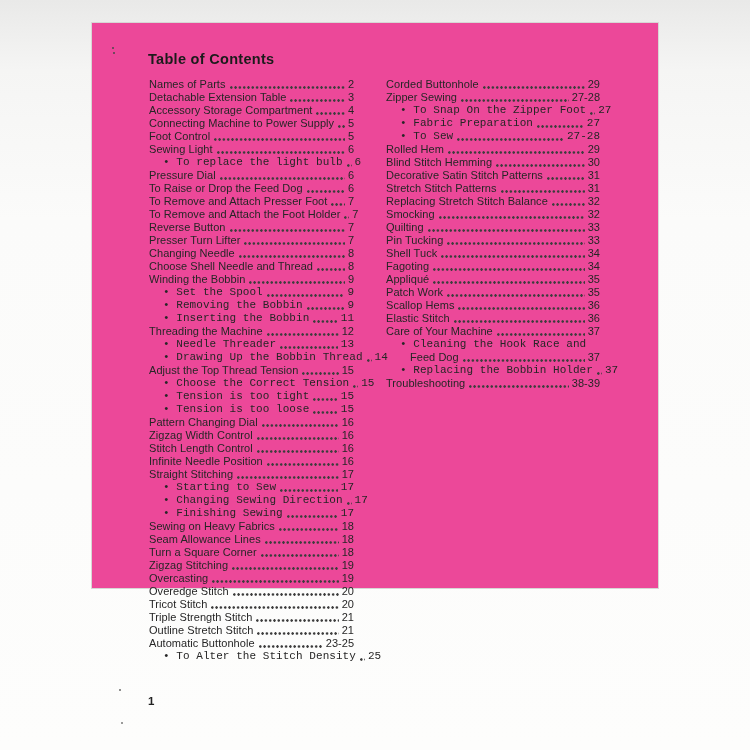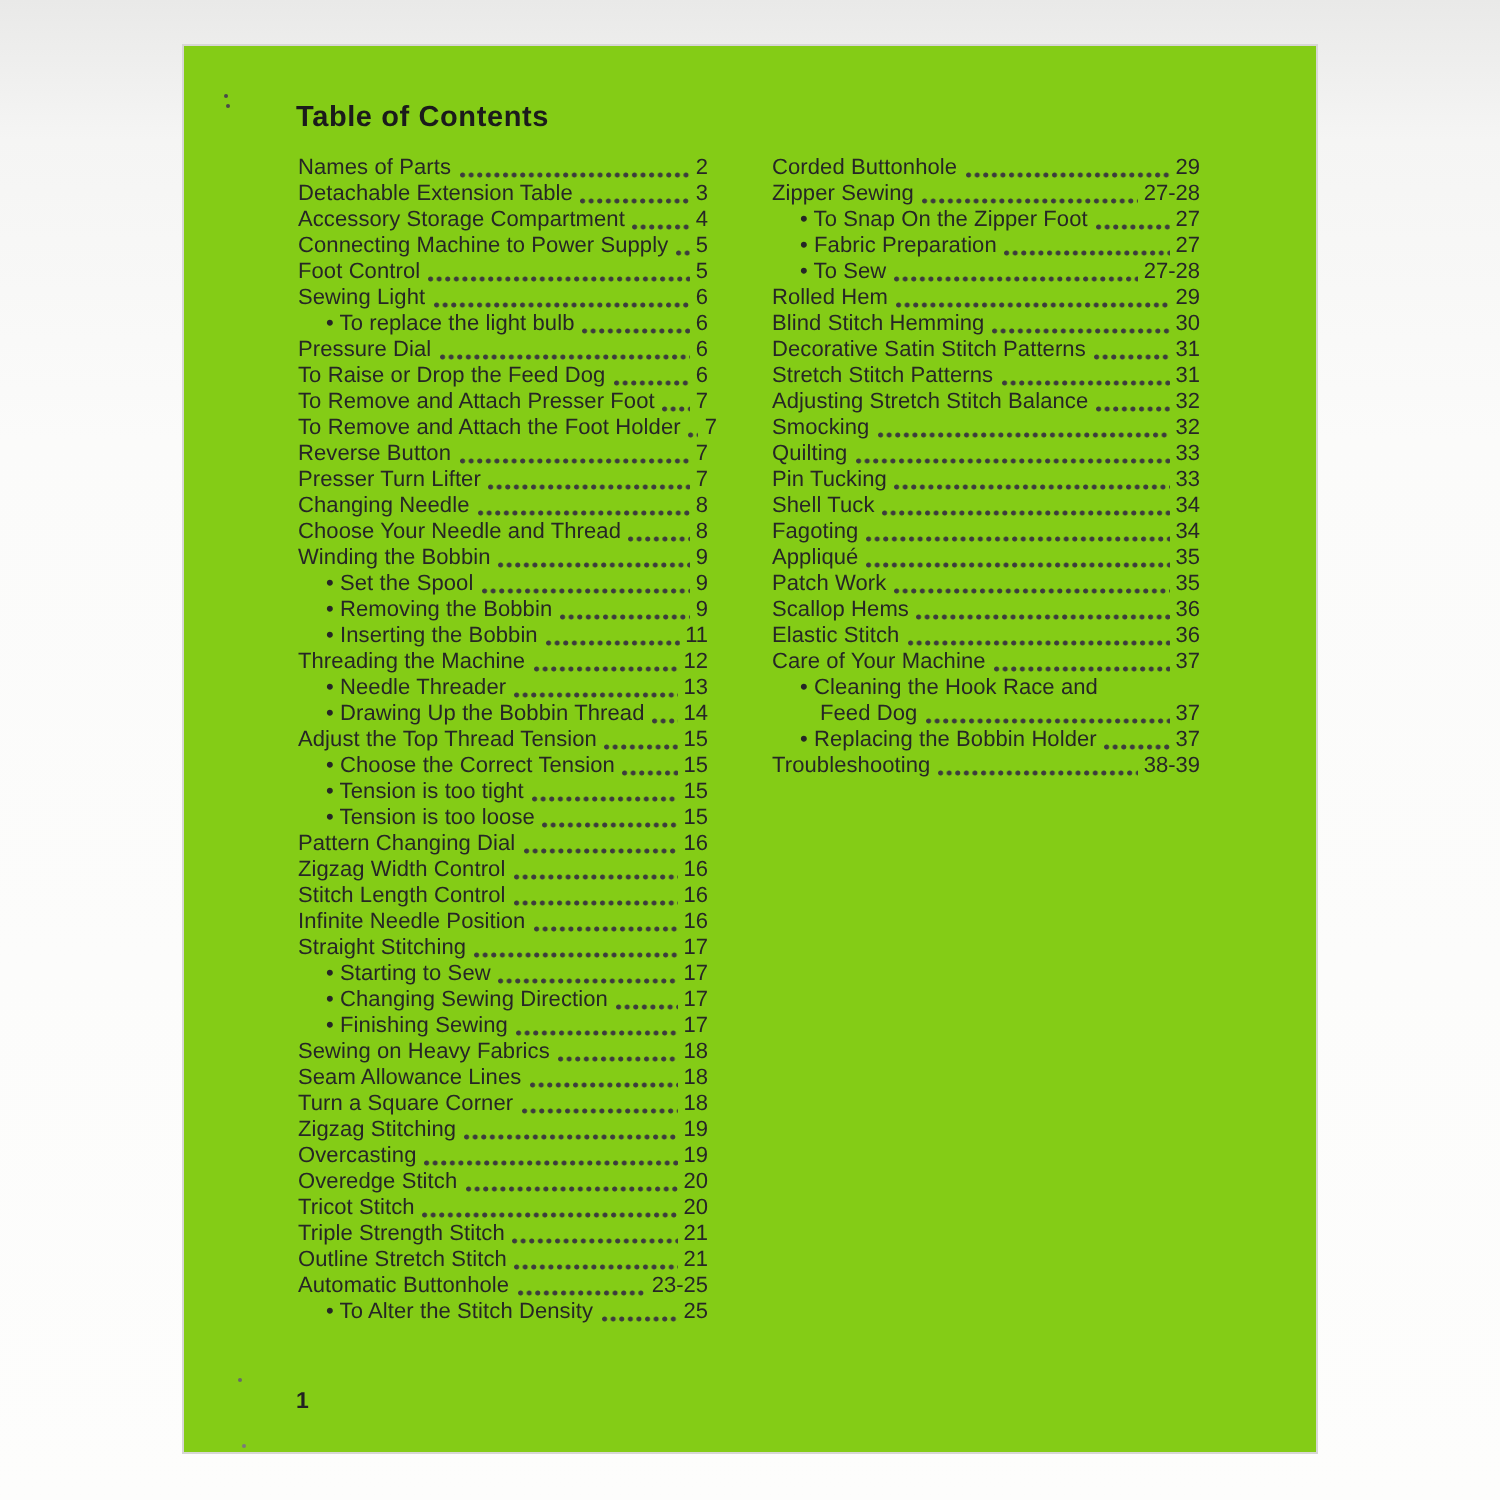--- a/index.html
+++ b/index.html
@@ -14,22 +14,22 @@
   .canvas {
     position: relative;
     width: 750px;
     height: 750px;
   }
   .sheet {
     position: absolute;
     left: 91px;
     top: 22px;
     width: 568px;
-    height: 705px;
-    background: #84cc16;
+    height: 567px;
+    background: #ec4899;
     border: 1px solid #d7d7d5;
     box-sizing: border-box;
   }
   .title {
     position: absolute;
     left: 56px;
     top: 28px;
     margin: 0;
     font-size: 14.5px;
     font-weight: bold;
@@ -45,21 +45,21 @@
   }
   .col-left  { left: 57px;  width: 205px; }
   .col-right { left: 294px; width: 214px; }
   .toc-row {
     display: flex;
     align-items: baseline;
     height: 13px;
     line-height: 13px;
     white-space: nowrap;
   }
-  .toc-row.bullet       { padding-left: 14px; }
+  .toc-row.bullet       { padding-left: 14px; font-family: Liberation Mono, monospace; }
   .toc-row.continuation { padding-left: 24px; align-items: center; }
   .toc-label { flex: 0 0 auto; letter-spacing: 0.05px; }
   .leader {
     flex: 1 1 auto;
     min-width: 5px;
     height: 3px;
     align-self: flex-end;
     margin: 0 3px 2px 4px;
     background-image: radial-gradient(circle at 1.3px 1.5px, #3d3d3d 1.05px, rgba(0,0,0,0) 1.45px);
     background-size: 4.3px 3px;
@@ -159,21 +159,21 @@
           <span class="toc-label">Presser Turn Lifter</span>
           <span class="leader"></span>
           <span class="toc-page">7</span>
         </div>
         <div class="toc-row">
           <span class="toc-label">Changing Needle</span>
           <span class="leader"></span>
           <span class="toc-page">8</span>
         </div>
         <div class="toc-row">
-          <span class="toc-label">Choose Your Needle and Thread</span>
+          <span class="toc-label">Choose Shell Needle and Thread</span>
           <span class="leader"></span>
           <span class="toc-page">8</span>
         </div>
         <div class="toc-row">
           <span class="toc-label">Winding the Bobbin</span>
           <span class="leader"></span>
           <span class="toc-page">9</span>
         </div>
         <div class="toc-row bullet">
           <span class="toc-label">• Set the Spool</span>
@@ -361,21 +361,21 @@
           <span class="toc-label">Decorative Satin Stitch Patterns</span>
           <span class="leader"></span>
           <span class="toc-page">31</span>
         </div>
         <div class="toc-row">
           <span class="toc-label">Stretch Stitch Patterns</span>
           <span class="leader"></span>
           <span class="toc-page">31</span>
         </div>
         <div class="toc-row">
-          <span class="toc-label">Adjusting Stretch Stitch Balance</span>
+          <span class="toc-label">Replacing Stretch Stitch Balance</span>
           <span class="leader"></span>
           <span class="toc-page">32</span>
         </div>
         <div class="toc-row">
           <span class="toc-label">Smocking</span>
           <span class="leader"></span>
           <span class="toc-page">32</span>
         </div>
         <div class="toc-row">
           <span class="toc-label">Quilting</span>

